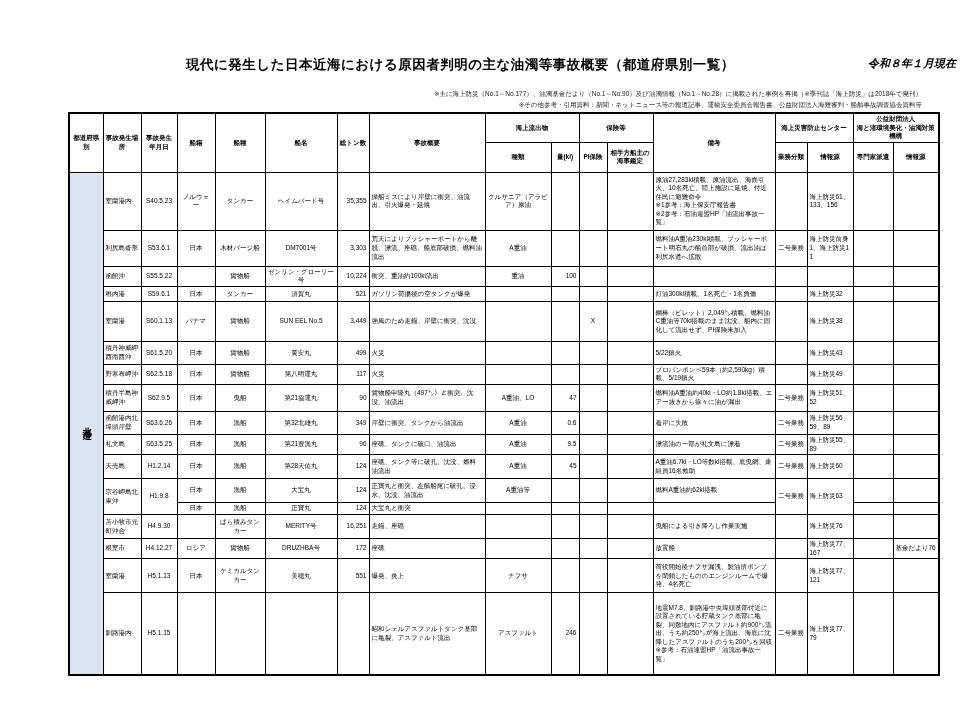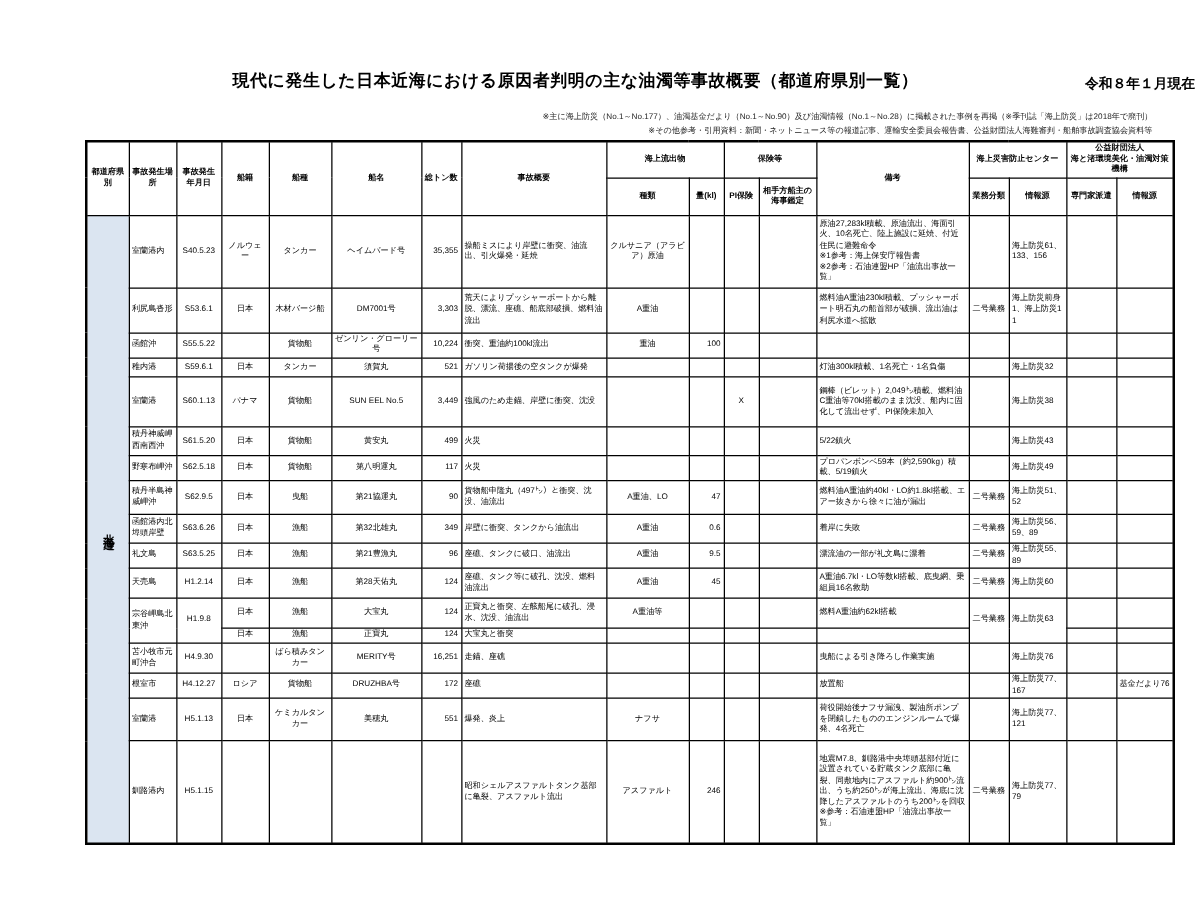--- a/index.html
+++ b/index.html
@@ -4,28 +4,28 @@
 <style>
   html,body{margin:0;padding:0;}
   body{
     width:960px;height:720px;background:#ffffff;
     font-family:"Liberation Sans","DejaVu Sans",sans-serif;color:#000;
     position:relative;overflow:hidden;
   }
   .sheet{position:absolute;inset:0;background:#fff;}
   .title-row{
     position:absolute;top:56px;left:68px;width:888px;
-    display:flex;align-items:flex-end;
+    display:flex;align-items:flex-start;
   }
   .page-title{
     font-size:13.5px;font-weight:bold;letter-spacing:0.5px;
     margin-left:118px;white-space:nowrap;
   }
   .date-label{
-    font-size:11px;font-weight:bold;margin-left:auto;white-space:nowrap;
+    font-size:11px;font-weight:bold;margin-left:auto;white-space:nowrap;font-style:italic;
   }
   .notes{
     position:absolute;top:88px;left:68px;width:854px;
     text-align:right;font-size:6.5px;line-height:1.7;color:#222;
   }
   table.accident{
     position:absolute;top:112px;left:68px;
     border-collapse:collapse;table-layout:fixed;width:872px;
     border:2px solid #000;
   }

